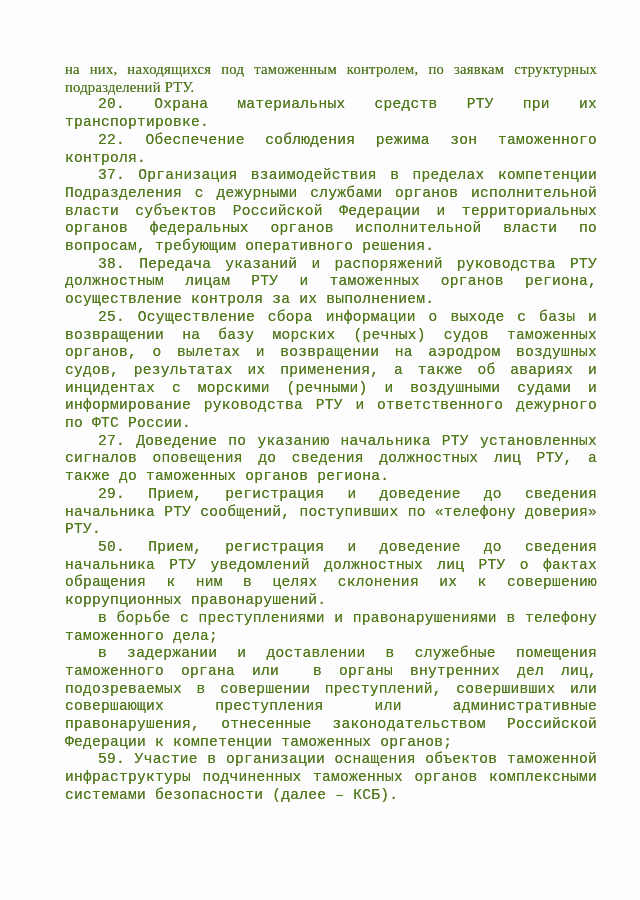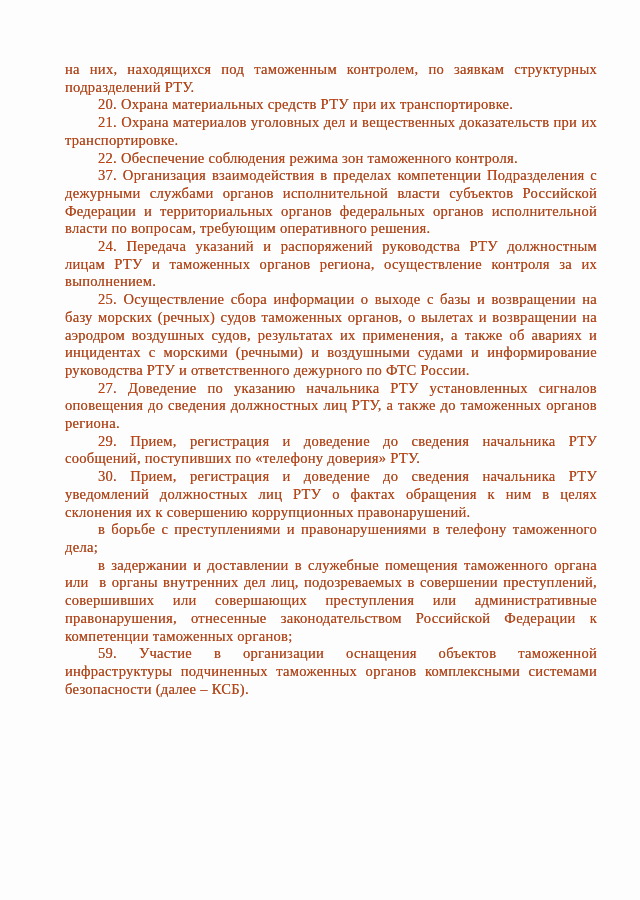--- a/index.html
+++ b/index.html
@@ -17,47 +17,47 @@
     width: 640px;
     height: 900px;
     background: #fdfdfd;
     overflow: hidden;
   }
   .textblock {
     position: absolute;
     left: 65px;
     top: 61px;
     width: 532px;
-    color: #c2410c;
+    color: #4d7c0f;
     font-size: 14.6px;
     line-height: 17.7px;
     letter-spacing: 0.25px;
     text-align: justify;
     text-shadow: 0 0 0.5px rgba(25,25,25,0.55);
   }
   .textblock p {
     margin: 0;
     padding: 0;
   }
   .textblock p.ind {
     text-indent: 33px;
+    font-family: Liberation Mono, monospace;
   }
 </style>
 </head>
 <body>
 
 <div class="page">
   <div class="textblock">
     <p>на них, находящихся под таможенным контролем, по заявкам структурных подразделений РТУ.</p>
     <p class="ind">20. Охрана материальных средств РТУ при их транспортировке.</p>
-    <p class="ind">21. Охрана материалов уголовных дел и вещественных доказательств при их транспортировке.</p>
     <p class="ind">22. Обеспечение соблюдения режима зон таможенного контроля.</p>
     <p class="ind">37. Организация взаимодействия в пределах компетенции Подразделения с дежурными службами органов исполнительной власти субъектов Российской Федерации и территориальных органов федеральных органов исполнительной власти по вопросам, требующим оперативного решения.</p>
-    <p class="ind">24. Передача указаний и распоряжений руководства РТУ должностным лицам РТУ и таможенных органов региона, осуществление контроля за их выполнением.</p>
+    <p class="ind">38. Передача указаний и распоряжений руководства РТУ должностным лицам РТУ и таможенных органов региона, осуществление контроля за их выполнением.</p>
     <p class="ind">25. Осуществление сбора информации о выходе с базы и возвращении на базу морских (речных) судов таможенных органов, о вылетах и возвращении на аэродром воздушных судов, результатах их применения, а также об авариях и инцидентах с морскими (речными) и воздушными судами и информирование руководства РТУ и ответственного дежурного по ФТС России.</p>
     <p class="ind">27. Доведение по указанию начальника РТУ установленных сигналов оповещения до сведения должностных лиц РТУ, а также до таможенных органов региона.</p>
     <p class="ind">29. Прием, регистрация и доведение до сведения начальника РТУ сообщений, поступивших по «телефону доверия» РТУ.</p>
-    <p class="ind">30. Прием, регистрация и доведение до сведения начальника РТУ уведомлений должностных лиц РТУ о фактах обращения к ним в целях склонения их к совершению коррупционных правонарушений.</p>
+    <p class="ind">50. Прием, регистрация и доведение до сведения начальника РТУ уведомлений должностных лиц РТУ о фактах обращения к ним в целях склонения их к совершению коррупционных правонарушений.</p>
     <p class="ind">в борьбе с преступлениями и правонарушениями в телефону таможенного дела;</p>
     <p class="ind">в задержании и доставлении в служебные помещения таможенного органа или&nbsp; в органы внутренних дел лиц, подозреваемых в совершении преступлений, совершивших или совершающих преступления или административные правонарушения, отнесенные законодательством Российской Федерации к компетенции таможенных органов;</p>
     <p class="ind">59. Участие в организации оснащения объектов таможенной инфраструктуры подчиненных таможенных органов комплексными системами безопасности (далее – КСБ).</p>
   </div>
 </div>
 
 </body></html>

